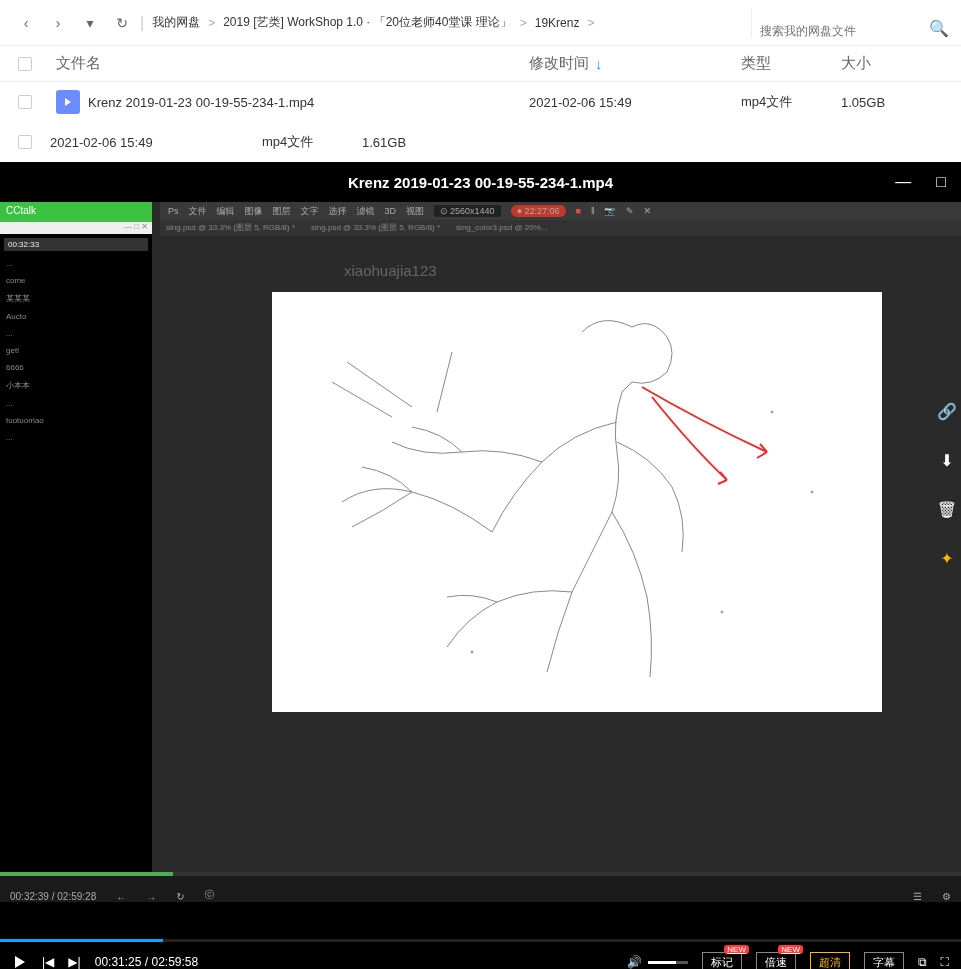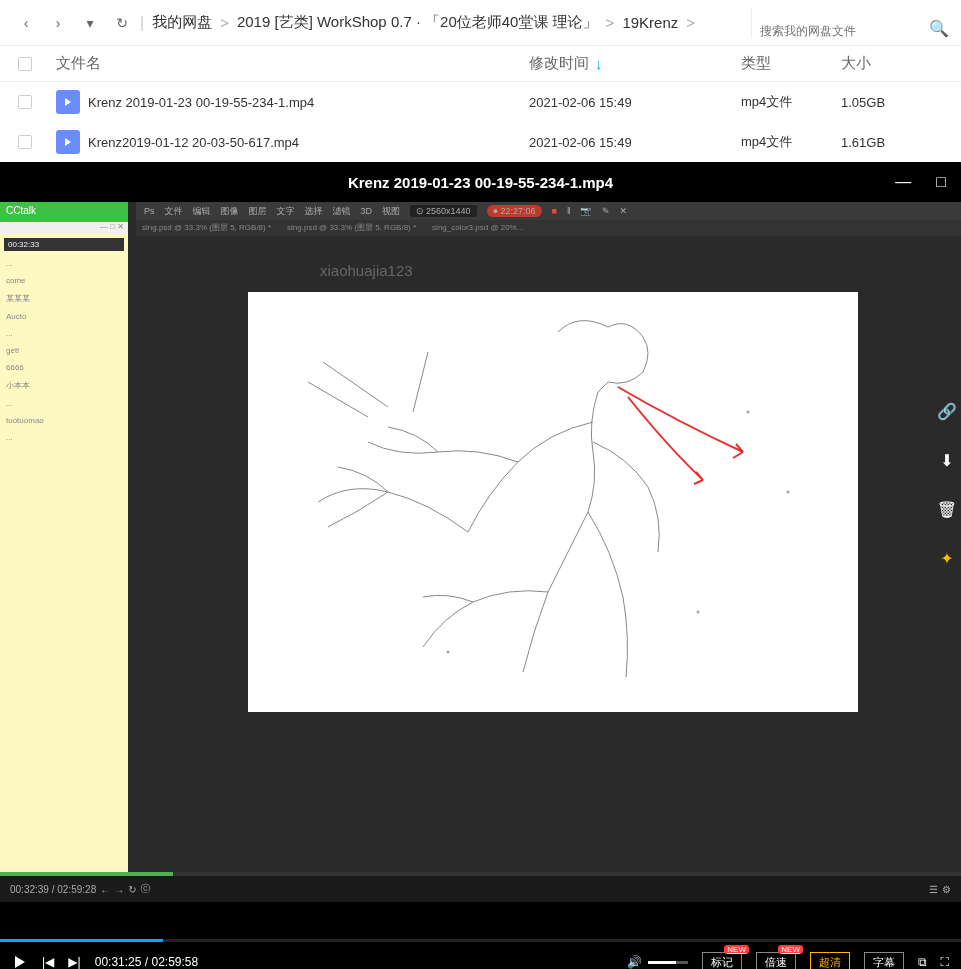--- a/index.html
+++ b/index.html
@@ -1,20 +1,20 @@
 <!DOCTYPE html>
 <html><head>
 <meta charset="utf-8">
 <style>
 *{margin:0;padding:0;box-sizing:border-box;font-family:"Microsoft YaHei",Arial,sans-serif;}
 body{width:961px;height:969px;overflow:hidden;background:#fff;}
 .top-nav{height:46px;display:flex;align-items:center;padding:0 10px;border-bottom:1px solid #eee;background:#fff;}
 .nav-btn{width:32px;height:32px;display:flex;align-items:center;justify-content:center;color:#666;cursor:pointer;font-size:14px;}
 .nav-sep{color:#ccc;margin:0 2px;}
-.breadcrumb{display:flex;align-items:center;flex:1;font-size:15px;color:#333;overflow:hidden;}
+.breadcrumb{display:flex;align-items:center;flex:1;font-size:12px;color:#333;overflow:hidden;}
 .bc-item{padding:0 6px;cursor:pointer;white-space:nowrap;}
 .bc-sep{color:#aaa;padding:0 2px;}
 .search-box{width:200px;height:30px;border-left:1px solid #eee;display:flex;align-items:flex-end;padding:0 8px;gap:14px;}
 .search-input{border:none;outline:none;flex:1;font-size:12px;color:#999;}
 .search-icon{color:#888;cursor:pointer;}
 .table-header{height:36px;display:flex;align-items:center;border-bottom:1px solid #eee;font-size:15px;color:#666;}
 .col-check{width:50px;display:flex;justify-content:center;}
 .col-name{flex:1;padding-left:6px;}
 .col-date{width:180px;display:flex;align-items:center;}
 .col-type{width:100px;margin-left:32px;}
@@ -22,33 +22,33 @@
 .sort-arrow{color:#06a7ff;margin-left:6px;}
 .file-row{height:40px;display:flex;align-items:center;font-size:13px;color:#333;}
 .checkbox{width:14px;height:14px;border:1px solid #ccc;border-radius:2px;}
 .file-icon{width:24px;height:24px;background:#6b8cff;border-radius:3px;display:flex;align-items:center;justify-content:center;margin-right:8px;}
 .file-icon::after{content:"";width:0;height:0;border-left:6px solid #fff;border-top:4px solid transparent;border-bottom:4px solid transparent;}
 .video-player{position:relative;height:820px;background:#000;}
 .video-titlebar{height:40px;display:flex;align-items:center;justify-content:center;background:#000;position:relative;}
 .video-title{color:#fff;font-size:15px;font-weight:bold;}
 .win-controls{position:absolute;right:15px;display:flex;gap:25px;color:#fff;}
 .video-content{height:700px;background:#1a1a1a;position:relative;display:flex;}
-.cctalk-panel{width:128px;background:#fef9c3;position:relative;}
+.cctalk-panel{width:152px;background:#000000;position:relative;}
 .cctalk-header{height:20px;background:#3dc142;color:#fff;font-size:10px;padding:3px 6px;}
 .cctalk-body{padding:4px;font-size:8px;color:#888;}
 .user-item{padding:4px 2px;border-bottom:0px solid #f0f0f0;}
 .main-canvas{flex:1;background:#2a2a2a;position:relative;padding-left:8px;}
 .ps-menubar{height:18px;background:#3a3a3a;display:flex;align-items:center;padding:0 8px;font-size:9px;color:#aaa;gap:10px;}
 .ps-resolution{background:#222;padding:1px 6px;border-radius:2px;}
 .ps-tabbar{height:16px;background:#333;font-size:8px;color:#888;padding:2px 6px;}
 .canvas-area{position:absolute;top:90px;left:120px;width:610px;height:420px;background:#fff;}
 .sketch{width:100%;height:100%;}
 .watermark{position:absolute;top:60px;left:192px;color:#666;font-size:15px;}
 .right-toolbar{position:absolute;right:0;top:200px;width:28px;display:flex;flex-direction:column;gap:30px;align-items:center;color:#fff;}
-.inner-controls{position:absolute;bottom:0;left:0;right:0;height:26px;background:#1a1a1a;display:flex;align-items:center;padding:0 10px;font-size:10px;color:#aaa;gap:4px;}
+.inner-controls{position:absolute;bottom:0;left:0;right:0;height:26px;background:#1a1a1a;display:flex;align-items:flex-end;padding:0 10px;font-size:10px;color:#aaa;gap:20px;}
 .inner-progress{position:absolute;bottom:26px;left:0;right:0;height:4px;background:#333;}
 .inner-progress-fill{height:100%;width:18%;background:#4caf50;}
 .outer-progress{position:absolute;bottom:40px;left:0;right:0;height:3px;background:#222;}
 .outer-progress-fill{height:100%;width:17%;background:#06a7ff;}
 .outer-controls{position:absolute;bottom:0;left:0;right:0;height:40px;background:#000;display:flex;align-items:center;padding:0 12px;color:#fff;font-size:12px;gap:14px;}
 .ctrl-icon{cursor:pointer;display:flex;align-items:center;}
 .time-display{font-size:12px;}
 .spacer{flex:1;}
 .opt-btn{border:1px solid #888;padding:2px 8px;font-size:11px;cursor:pointer;position:relative;}
 .opt-btn.gold{color:#ffb800;border-color:#ffb800;}
@@ -59,21 +59,21 @@
 
 <div class="top-nav">
   <div class="nav-btn">‹</div>
   <div class="nav-btn">›</div>
   <div class="nav-btn">▾</div>
   <div class="nav-btn">↻</div>
   <div class="nav-sep">|</div>
   <div class="breadcrumb">
     <span class="bc-item">我的网盘</span>
     <span class="bc-sep">&gt;</span>
-    <span class="bc-item">2019 [艺类] WorkShop 0.7 · 「20位老师40堂课 理论」</span>
+    <span class="bc-item">2019 [艺类] WorkShop 1.0 · 「20位老师40堂课 理论」</span>
     <span class="bc-sep">&gt;</span>
     <span class="bc-item">19Krenz</span>
     <span class="bc-sep">&gt;</span>
   </div>
   <div class="search-box">
     <input class="search-input" placeholder="搜索我的网盘文件" style="">
     <span class="search-icon">🔍</span>
   </div>
 </div>
 
@@ -98,24 +98,20 @@
       <div class="file-icon"></div>
       <span>Krenz 2019-01-23 00-19-55-234-1.mp4</span>
     </div>
   <div class="col-date">2021-02-06 15:49</div>
   <div class="col-type">mp4文件</div>
   <div class="col-size">1.05GB</div>
 </div>
 <div class="file-row">
   <div class="col-check">
       <div class="checkbox"></div>
-    </div>
-  <div class="col-name" style="display:flex;align-items:center;">
-      <div class="file-icon"></div>
-      <span>Krenz2019-01-12 20-03-50-617.mp4</span>
     </div>
   <div class="col-date">2021-02-06 15:49</div>
   <div class="col-type">mp4文件</div>
   <div class="col-size">1.61GB</div>
 </div>
 
 <div class="video-player">
   <div class="video-titlebar">
     <div class="video-title">Krenz 2019-01-23 00-19-55-234-1.mp4</div>
     <div class="win-controls">

